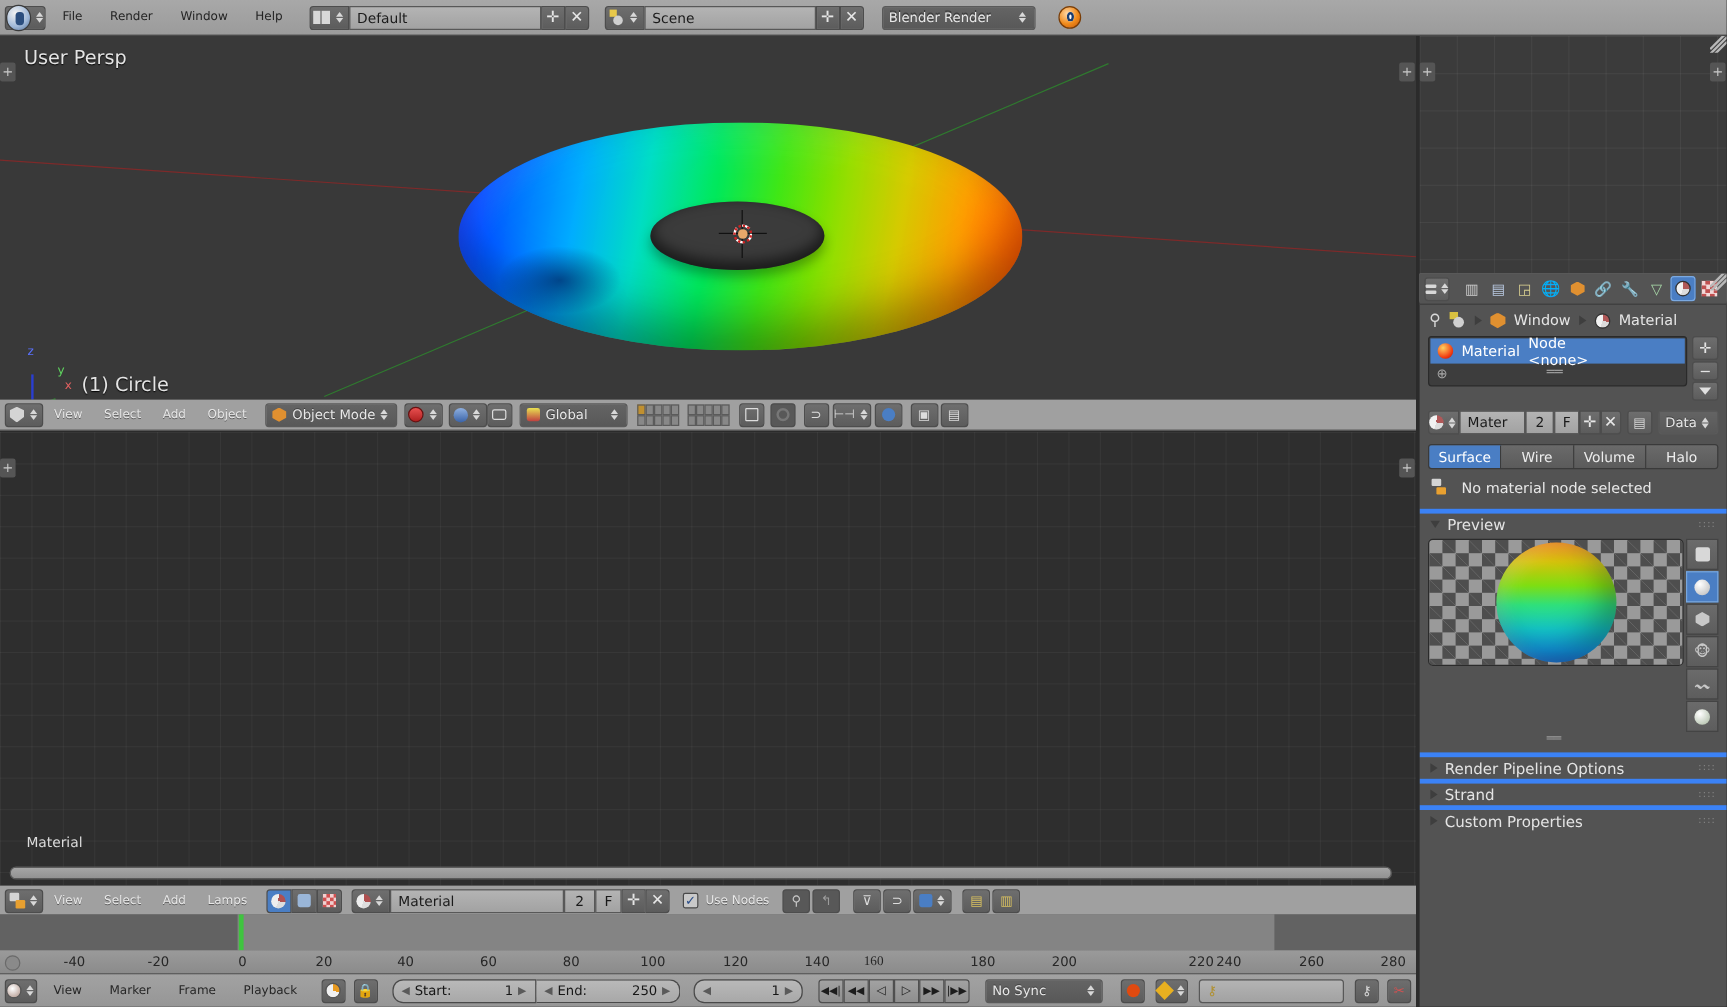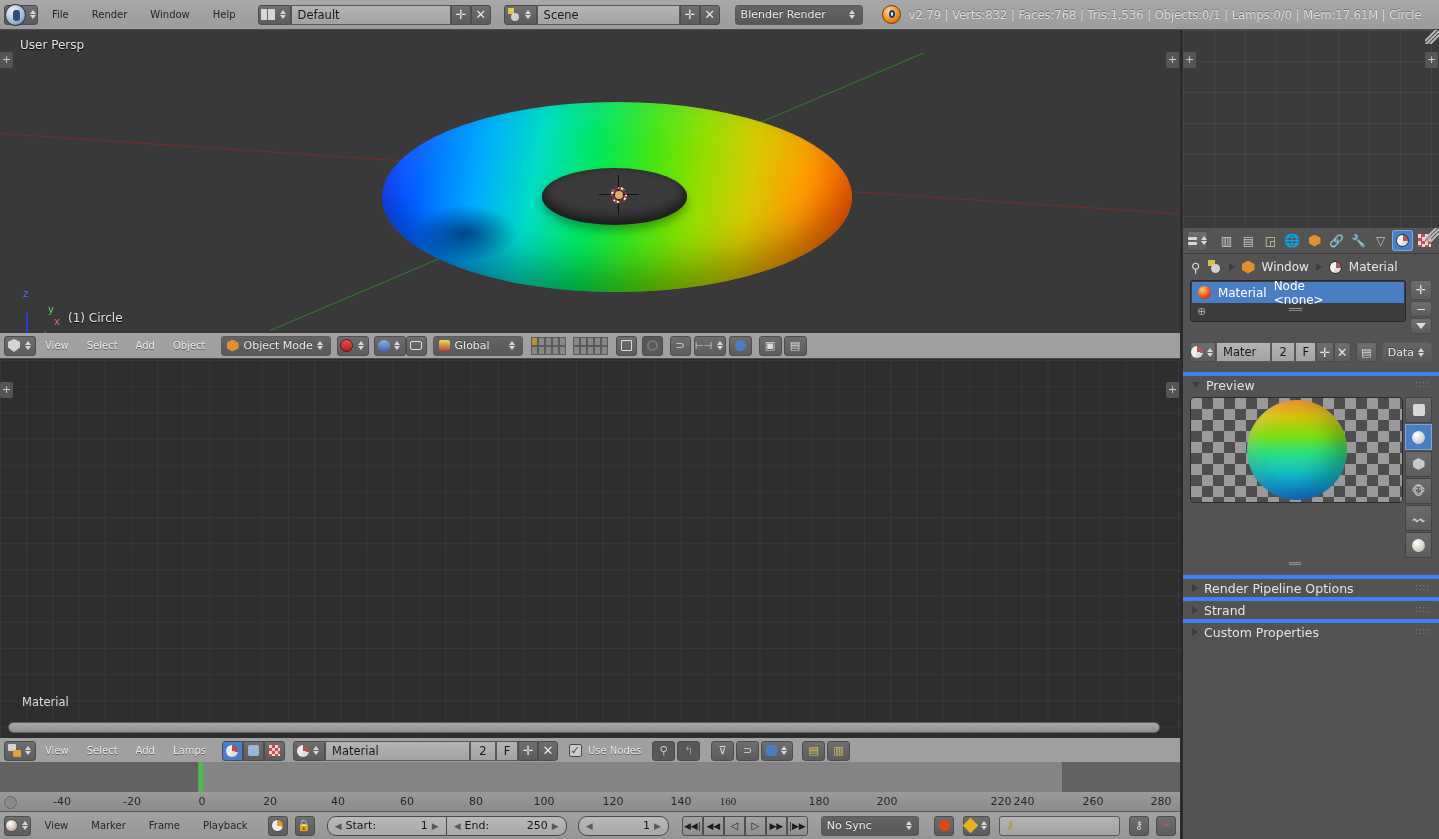--- a/index.html
+++ b/index.html
@@ -109,21 +109,21 @@
     border-radius:50%; background:radial-gradient(ellipse, rgba(0,0,60,.55), rgba(0,0,60,0) 70%);
   }
   .cursor3d{ position:absolute; left:604px; top:150px; width:30px;height:30px;}
   .cursor3d .ring{position:absolute;left:7px;top:7px;width:16px;height:16px;border-radius:50%;
      border:2px dashed #fff; box-sizing:border-box;}
   .cursor3d .ring2{position:absolute;left:7px;top:7px;width:16px;height:16px;border-radius:50%;
      border:2px dotted #d02020; box-sizing:border-box;}
   .cursor3d .dot{position:absolute;left:11px;top:11px;width:8px;height:8px;border-radius:50%;background:#e8a86a;}
   .cursor3d .h{position:absolute;left:-5px;top:14px;width:40px;height:1px;background:#111;}
   .cursor3d .v{position:absolute;left:14px;top:-5px;width:1px;height:40px;background:#111;}
-  .vp-label{ position:absolute; color:#e4e4e4; font-size:12px; text-shadow:0 1px 1px #000; }
+  .vp-label{ position:absolute; color:#e4e4e4; font-size:16px; text-shadow:0 1px 1px #000; }
   .mini-axis{ position:absolute; left:26px; top:262px; width:60px;height:50px;}
   .plusTab{
     position:absolute; width:13px;height:16px;background:#555;border-radius:2px;
     color:#c9c9c9; font-size:11px; text-align:center; line-height:15px;
   }
   
   #nodeeditor{ left:0; top:360px; width:1180px; height:378px; background:#2e2e2e; overflow:hidden;}
   .ngrid{position:absolute;inset:0;
     background-image:
       linear-gradient(to right, rgba(255,255,255,.045) 1px, transparent 1px),
@@ -257,21 +257,20 @@
   <div class="btn dark" style="width:128px;height:20px;justify-content:space-between;margin-left:10px;">
     <span>Blender Render</span>
     <div class="spin">
         <i class="u"></i>
         <i class="d"></i>
       </div>
   </div>
 
   <div style="display:flex;align-items:center;gap:8px;margin-left:14px;">
     <div class="bicon"></div>
-    <div class="stats">v2.79 | Verts:832 | Faces:768 | Tris:1,536 | Objects:0/1 | Lamps:0/0 | Mem:17.61M | Circle</div>
   </div>
 </div>
 
 <div id="viewport" class="abs">
   <div id="vp-grid"></div>
 
   <div class="axis-line" style="left:0px;top:103px;width:1195px;background:#7d2a2a;transform:rotate(3.9deg);"></div>
   <div class="axis-line" style="left:270px;top:300px;width:710px;background:#2f7a2f;transform:rotate(-23deg);"></div>
 
   <div class="vp-label" style="left:20px;top:8px;">User Persp</div>
@@ -771,21 +770,36 @@
     </div>
     <div class="btn dark" style="width:56px;height:20px;justify-content:space-between;margin-left:5px;">
       <span>Data</span>
       <div class="spin">
           <i class="u"></i>
           <i class="d"></i>
         </div>
     </div>
   </div>
 
-
+  <div style="padding:8px 7px 0;">
+    <div class="seg">
+      <div class="on">Surface</div>
+      <div>Wire</div>
+      <div>Volume</div>
+      <div>Halo</div>
+    </div>
+  </div>
+
+  <div style="display:flex;align-items:center;gap:10px;padding:8px 10px 0;">
+    <span style="width:15px;height:15px;position:relative;display:inline-block;">
+      <span style="position:absolute;left:0;top:0;width:8px;height:6px;background:#d4d4d4;border-radius:1px;"></span>
+      <span style="position:absolute;left:4px;top:7px;width:8px;height:6px;background:#e8a030;border-radius:1px;"></span>
+    </span>
+    <span style="font-size:12px;color:#e8e8e8;">No material node selected</span>
+  </div>
 
   <div style="margin-top:10px;">
     <div class="panelhdr">
       <span class="tri"></span>
       <span>Preview</span>
       <span class="grip">::::</span>
     </div>
     <div style="display:flex;gap:2px;padding:3px 7px 0;">
       <div class="preview-check" style="flex:1;height:106px;border:1px solid #2b2b2b;border-radius:4px;display:flex;align-items:center;justify-content:center;position:relative;overflow:hidden;">
         <div class="mat-sphere" style="width:100px;height:100px;"></div>

